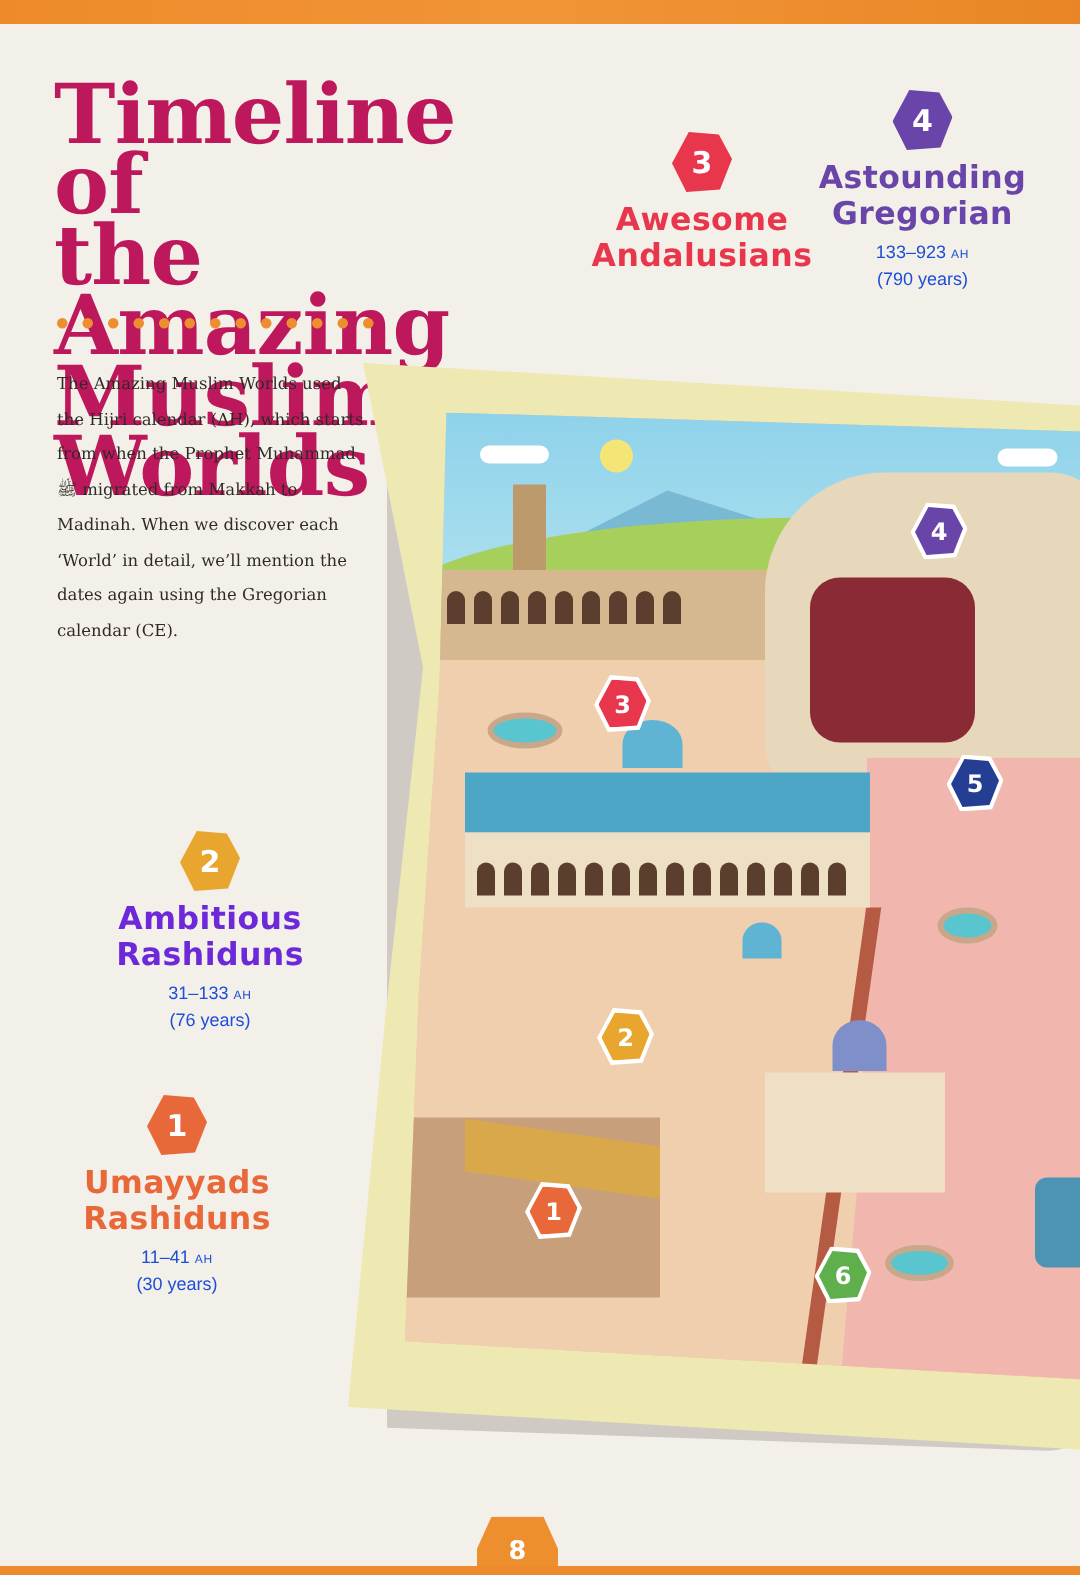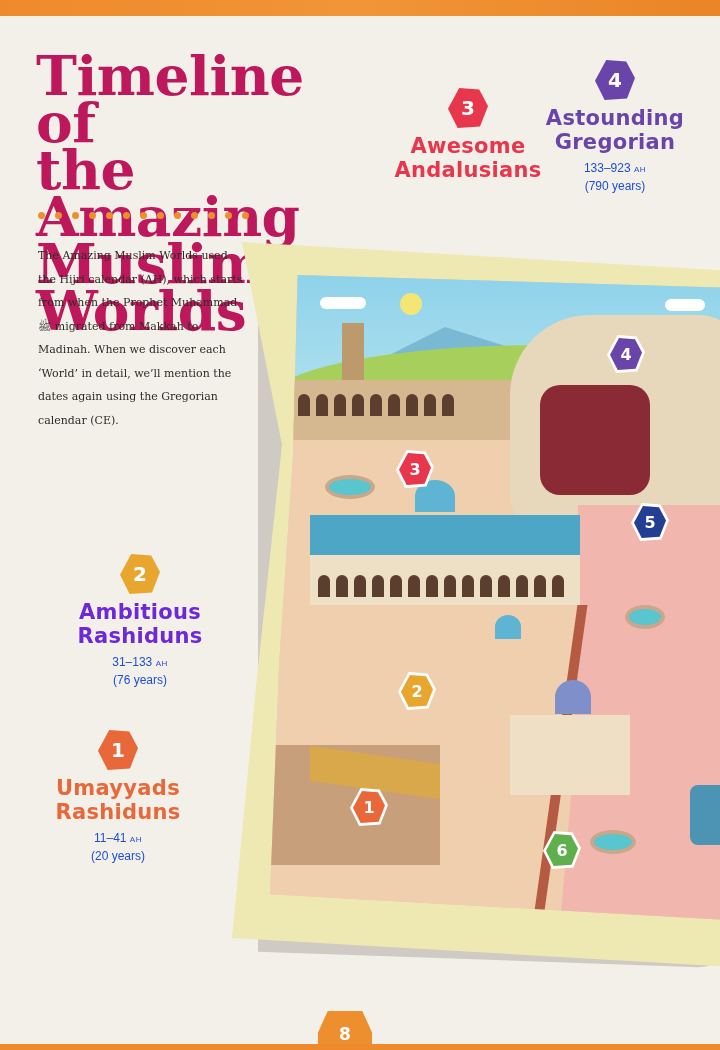--- a/index.html
+++ b/index.html
@@ -153,21 +153,21 @@
   </div>
 </div>
 
 <div class="era" style="left:28px; top:730px; width:180px;">
   <div class="badge" style="background:#e8683a;">1</div>
   <div class="name" style="color:#e8683a;">
     <span>Umayyads</span><br><span>Rashiduns</span>
   </div>
   <div class="dates">
     <span>11–41</span> <span class="ah">AH</span><br>
-    <span>(20 years)</span>
+    <span>(30 years)</span>
   </div>
 </div>
 
 <div class="map-shadow"></div>
 <div class="map"></div>
 <div class="map-inner">
   <div class="sky"></div>
   <div class="sun"></div>
   <div class="cloud" style="left:50px; top:22px; width:46px;"></div>
   <div class="cloud" style="left:395px; top:24px; width:40px;"></div>

